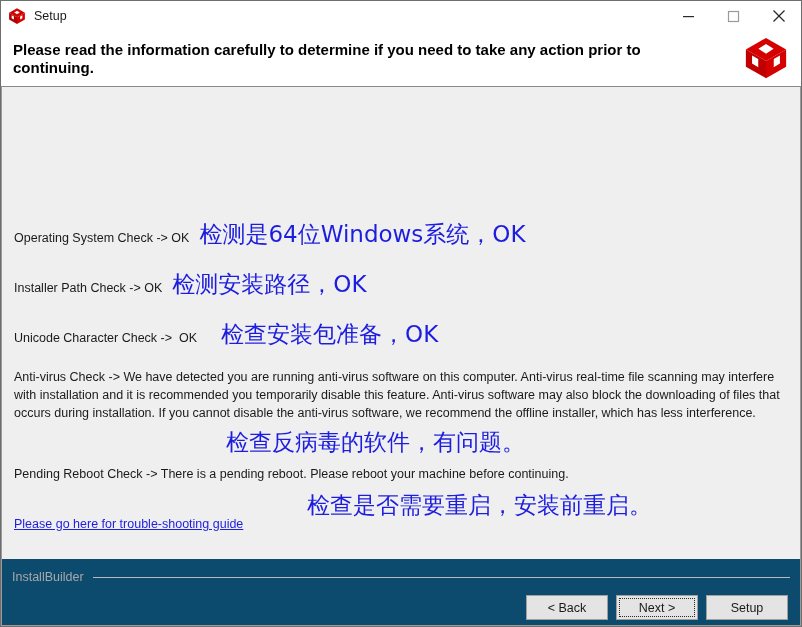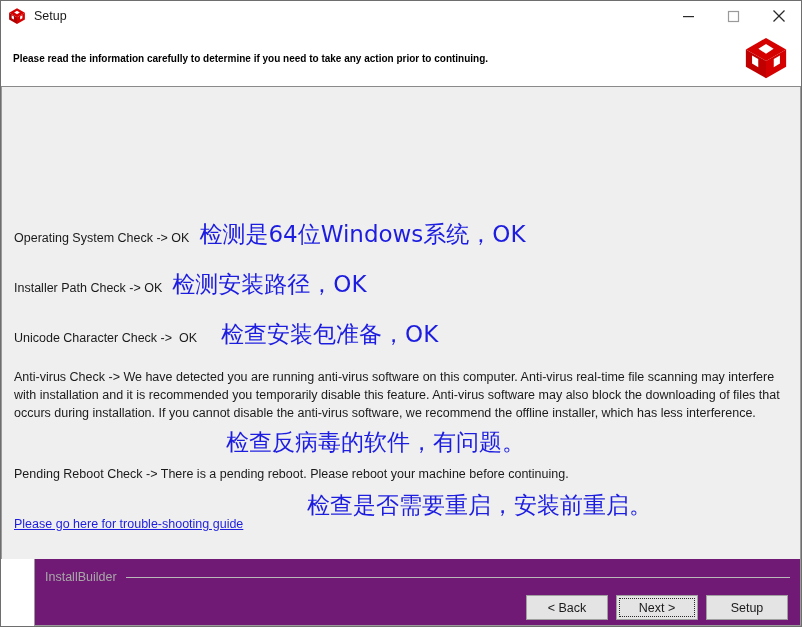--- a/index.html
+++ b/index.html
@@ -72,21 +72,21 @@
     min-height: 56px;
     background: #ffffff;
     border-bottom: 1px solid #8a8a8a;
     flex: 0 0 auto;
     display: flex;
     align-items: center;
     box-sizing: border-box;
   }
   .header-text {
     margin-left: 12px;
-    font-size: 10px;
+    font-size: 15px;
     font-weight: bold;
     color: #000000;
     line-height: 1.2;
     max-width: 700px;
   }
   .header-logo {
     position: absolute;
     right: 12px;
     top: 4px;
     width: 46px;
@@ -161,26 +161,25 @@
     cursor: pointer;
     white-space: nowrap;
   }
 
   
   .footer {
     position: relative;
     height: 67px;
     min-height: 67px;
     flex: 0 0 auto;
-    background: #701a75;
+    background: #0c4a6e;
     border-left: 1px solid #9a9a9a;
     border-right: 1px solid #9a9a9a;
     border-bottom: 1px solid #9a9a9a;
     box-sizing: border-box;
-    margin-left: 33px;
   }
   .brandline {
     position: absolute;
     left: 10px;
     right: 10px;
     top: 11px;
     display: flex;
     align-items: center;
     gap: 9px;
   }

